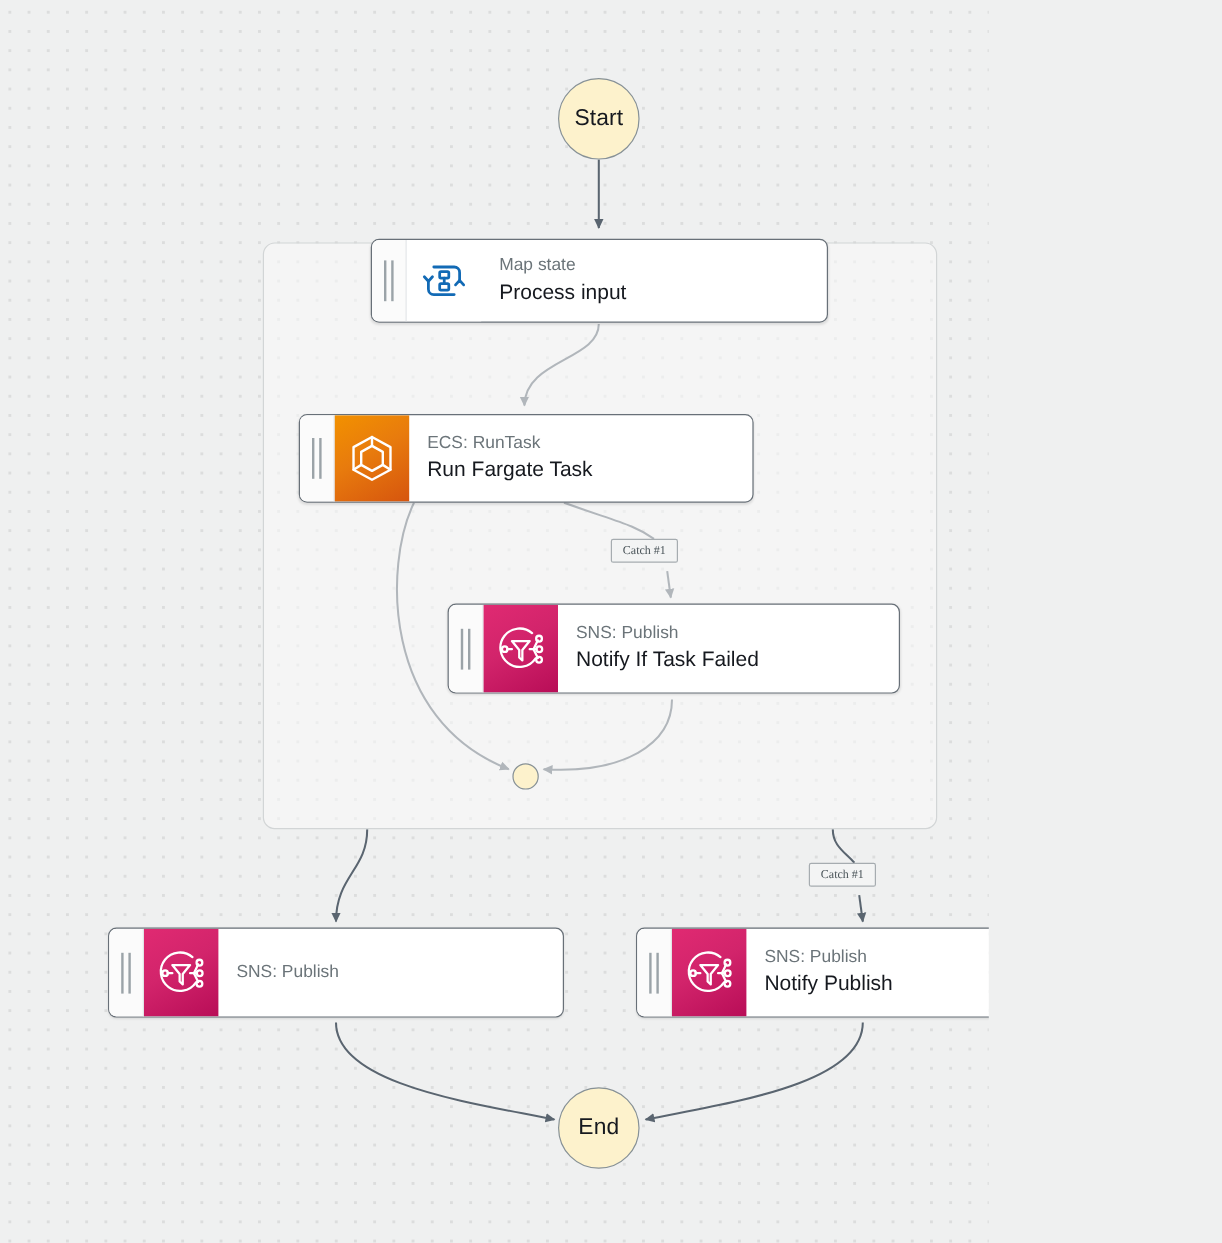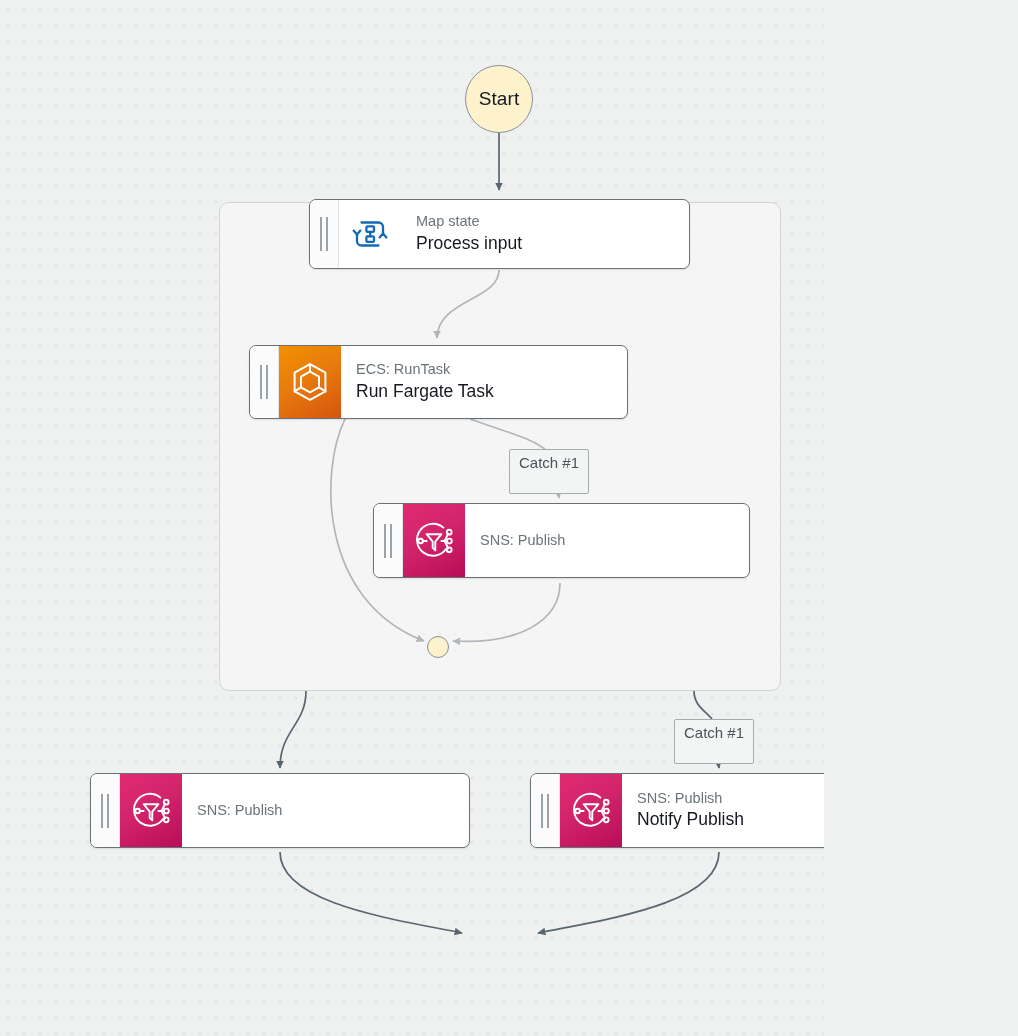--- a/index.html
+++ b/index.html
@@ -130,25 +130,26 @@
     line-height: 1.35;
     white-space: nowrap;
   }
 
   
   .edge-label {
     position: absolute;
     background: #f3f4f4;
     border: 1.2px solid #a6acb0;
     color: #4a5459;
-    font-size: 15px;
-    padding: 4px 9px 22px;
+    font-size: 10px;
+    padding: 4px 9px 3px;
     border-radius: 2px;
     white-space: nowrap;
     box-sizing: border-box;
+    font-family: Liberation Serif, serif;
   }
 </style>
 </head>
 <body>
 
 <div id="canvas">
 
   <svg id="edges" viewBox="0 0 1018 1036" width="1018" height="1036">
     <defs>
       <marker id="arrow" markerWidth="9" markerHeight="9" refX="7.4" refY="4.5" orient="auto" markerUnits="userSpaceOnUse">
@@ -247,20 +248,21 @@
         <path d="M32.6 22 L36.2 14.6"></path>
         <path d="M32.6 22 L36.2 29.4"></path>
         <circle cx="8.6" cy="22" r="2.3"></circle>
         <circle cx="37.2" cy="13.2" r="2.4"></circle>
         <circle cx="37.4" cy="22" r="2.4"></circle>
         <circle cx="37.2" cy="30.8" r="2.4"></circle>
       </svg>
     </div>
     <div class="labels">
       <div class="subtitle">SNS: Publish</div>
+      <div class="title">Notify If Task Failed</div>
     </div>
   </div>
 
   <div class="junction" style="left:427px; top:636px;"></div>
 
   <div class="edge-label" style="left:674px; top:719px;">
     <span>Catch #1</span>
   </div>
 
   <div class="state" style="left:90px; top:773px; width:380px; height:75px;">
@@ -305,14 +307,17 @@
         <circle cx="37.4" cy="22" r="2.4"></circle>
         <circle cx="37.2" cy="30.8" r="2.4"></circle>
       </svg>
     </div>
     <div class="labels">
       <div class="subtitle">SNS: Publish</div>
       <div class="title">Notify Publish</div>
     </div>
   </div>
 
+  <div class="terminal" style="left:465px; top:906px;">
+    <span>End</span>
+  </div>
 
 </div>
 
 </body></html>

